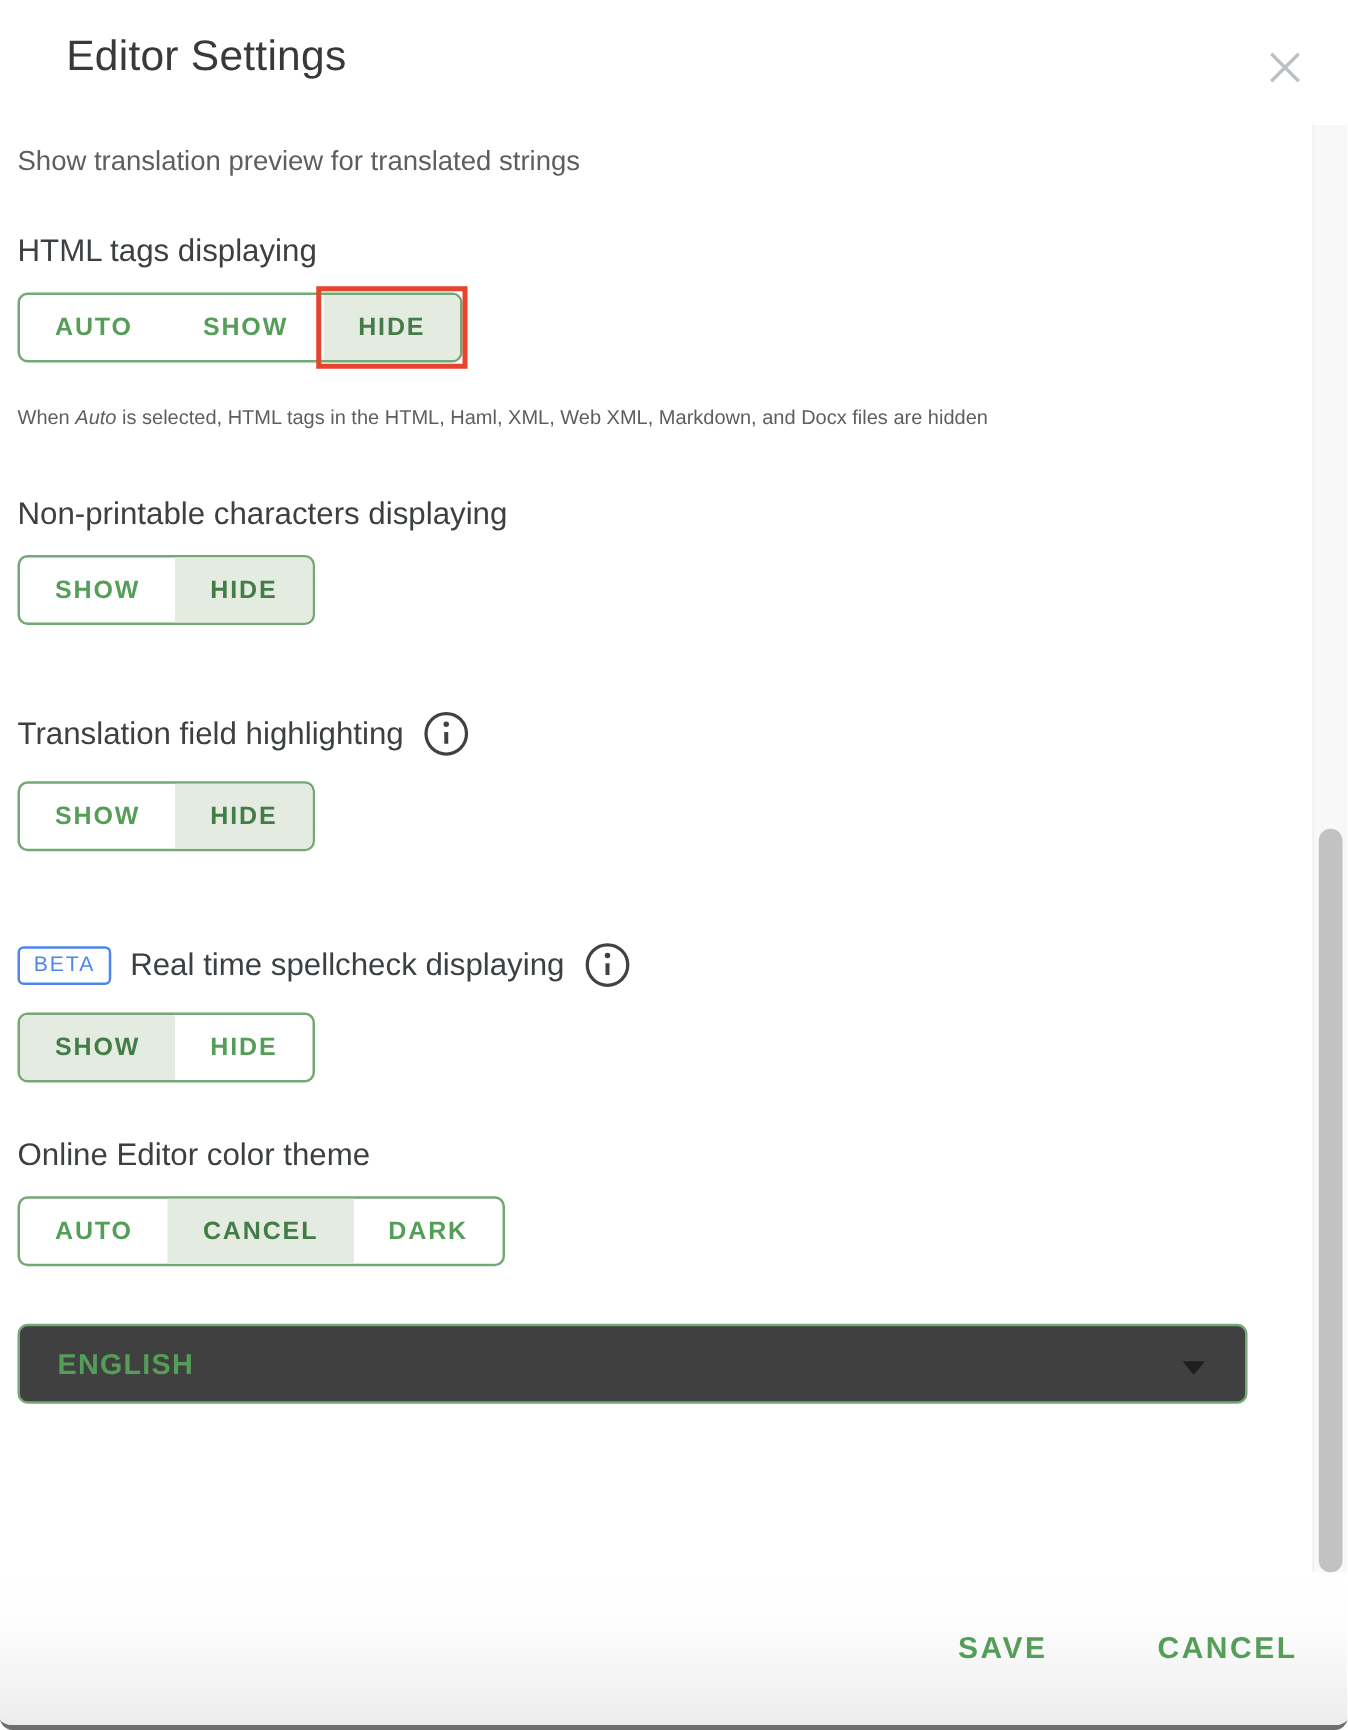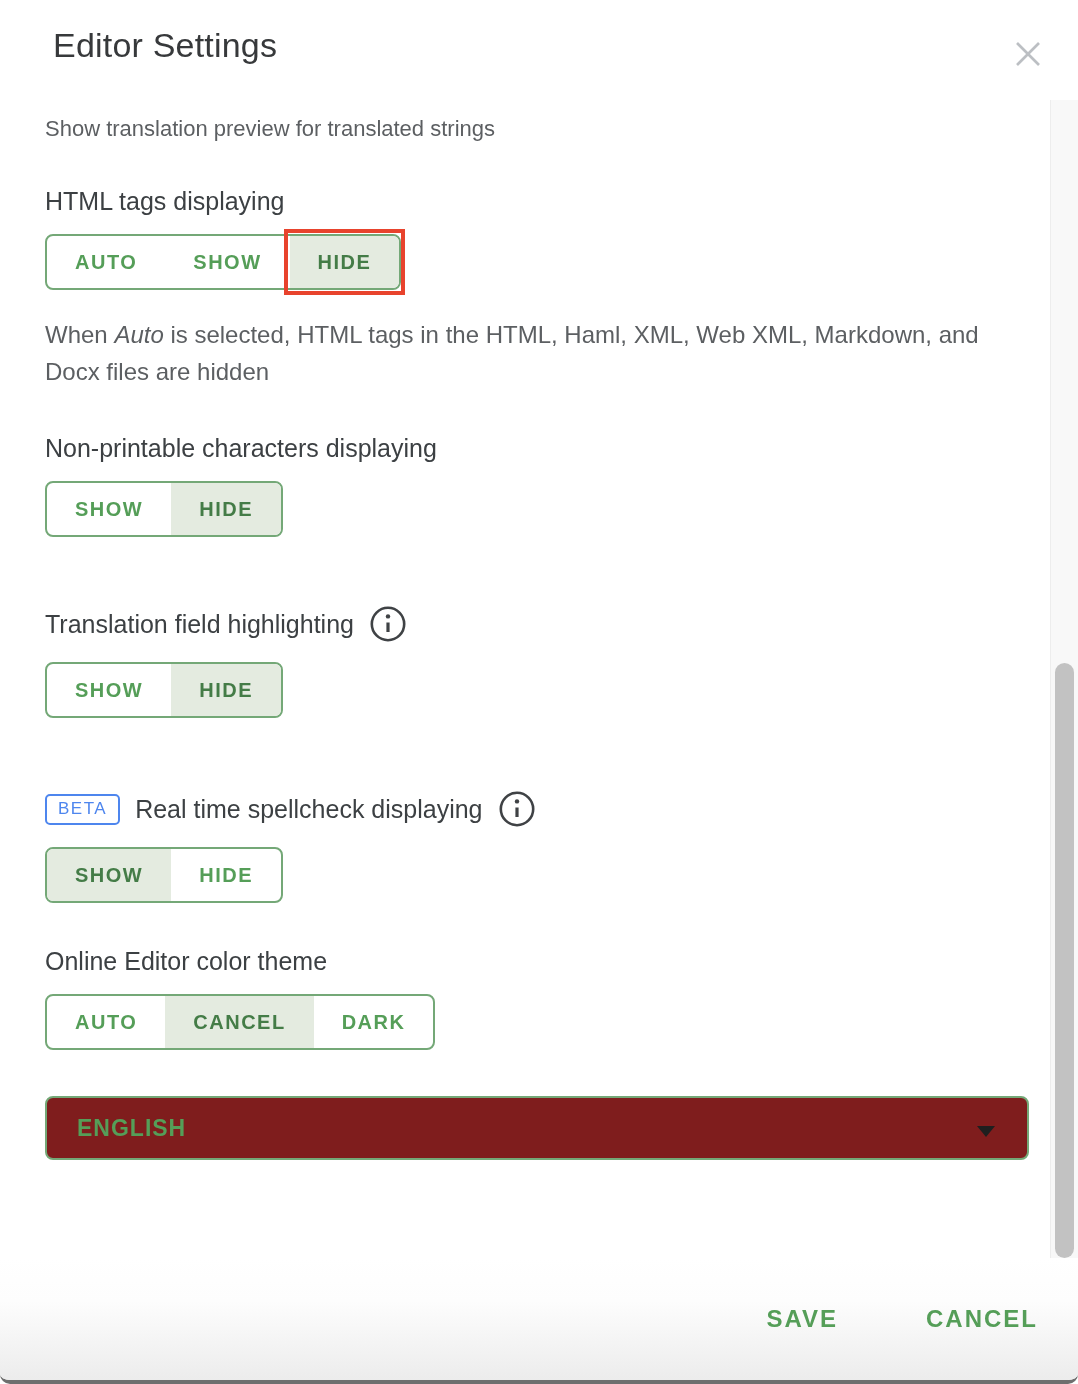--- a/index.html
+++ b/index.html
@@ -7,50 +7,50 @@
   .dialog { position:relative; width:1078px; height:1384px; background:#fff; overflow:hidden;
             border-bottom:4px solid #6e6e6e; border-radius:0 0 10px 10px; }
   .corner-artifact { position:absolute; left:0; top:0; width:4px; height:6px; background:#3f7d3f; }
 
   
   .header { position:absolute; top:0; left:0; right:0; height:100px; background:#fff; }
   .title { position:absolute; left:33px; top:26px; font-size:34px; font-weight:400; color:#37393b; letter-spacing:0.2px;margin-left:20px; }
   .close-btn { position:absolute; right:30px; top:34px; width:40px; height:40px; background:none; border:none; cursor:pointer; }
 
   
-  .content { position:absolute; top:100px; left:0; right:28px; bottom:126px; padding:17px 0 0 45px; overflow:hidden; }
+  .content { position:absolute; top:100px; left:0; right:28px; bottom:126px; padding:17px 0 0 14px; overflow:hidden; }
   .note { font-size:22px; color:#5c5f62; line-height:24px; }
   section { margin-top:44px; }
   section.s1 { margin-top:46px; }
   section.s2 { margin-top:44px; }
   section.s3 { margin-top:68px; }
   section.s4 { margin-top:72px; }
   section.s6 { margin-top:46px; }
   .label-row { display:flex; align-items:center; gap:15px; margin-bottom:19px; }
   .label { font-size:25px; color:#3c4043; line-height:28px; font-weight:400; }
   .info { width:38px; height:38px; flex:0 0 auto; }
 
   
   .segcontrol { display:inline-flex; border:2px solid #74a877; border-radius:8px; background:#fff; position:relative; }
   .seg { position:relative; height:52px; line-height:52px; padding:0 28px; min-width:106px; text-align:center;
          font-size:20px; font-weight:700; letter-spacing:1.5px; color:#559e58; cursor:pointer; }
   .seg:first-child { border-radius:6px 0 0 6px; }
   .seg:last-child  { border-radius:0 6px 6px 0; }
   .seg.sel { background:#e4ebe0; color:#447c47; }
   .red-ring { position:absolute; inset:-7px -6px; border:4px solid #e8432d; pointer-events:none; z-index:3; }
 
-  .desc { margin-top:26px; max-width:940px; font-size:24px; line-height:37px; color:#5c5f62; }
+  .desc { margin-top:26px; max-width:940px; font-size:16px; line-height:37px; color:#5c5f62; }
   .desc i { font-style:italic; }
 
   .beta-badge { display:inline-block; border:2px solid #4e86ee; border-radius:5px; color:#4e86ee;
                 font-size:17px; font-weight:400; letter-spacing:1.5px; padding:3px 11px 4px; line-height:20px; }
 
   
   .dropdown { position:relative; width:984px; height:64px; border:2px solid #74a877; border-radius:8px;
-              background:#7f1d1d; display:flex; align-items:center; cursor:pointer; }
+              background:#404040; display:flex; align-items:center; cursor:pointer; }
   .dropdown-value { padding-left:30px; font-size:23px; font-weight:700; letter-spacing:1px; color:#559e58; }
   .caret { position:absolute; right:32px; top:28px; width:0; height:0;
            border-left:9px solid transparent; border-right:9px solid transparent; border-top:11px solid #1f1f1f; }
 
   
   .scrollbar { position:absolute; top:100px; right:0; width:28px; height:1158px; background:#f8f8f8; border-left:1px solid #ededed; }
   .scroll-thumb { position:absolute; left:4px; top:563px; width:19px; height:595px; background:#c2c2c2; border-radius:10px; }
 
   
   .footer { position:absolute; left:0; right:0; bottom:0; height:122px;

